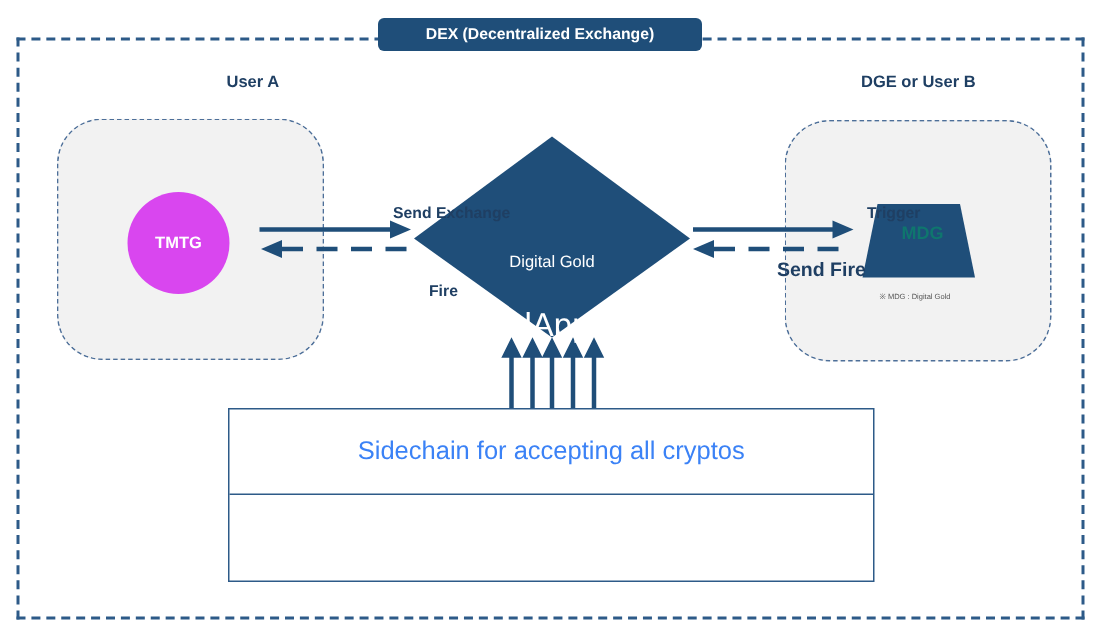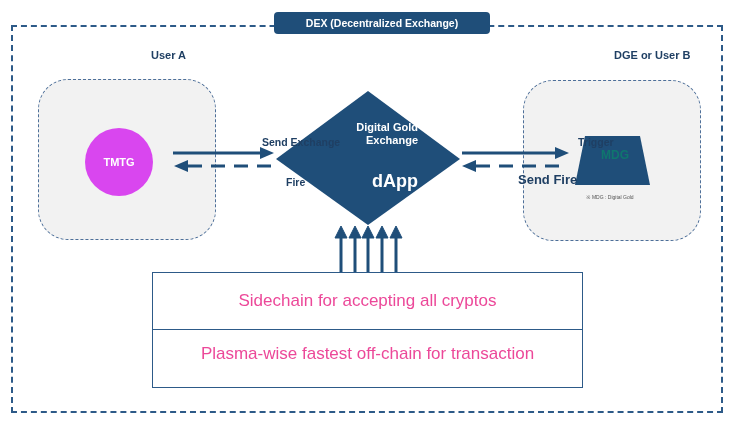--- a/index.html
+++ b/index.html
@@ -1,41 +1,41 @@
 <!DOCTYPE html>
 <html><head>
 <meta charset="utf-8">
 <style>
   html,body{margin:0;padding:0;background:#fff;}
   body{width:737px;height:425px;position:relative;overflow:hidden;font-family:"Liberation Sans",sans-serif;}
   .abs{position:absolute;}
   .outer{left:11px;top:25px;width:712px;height:388px;border:2px dashed #2d5a88;box-sizing:border-box;}
-  .title-pill{left:274px;top:12px;width:216px;height:22px;background:#1f4e79;border-radius:4px;color:#fff;font-weight:bold;font-size:10.5px;display:flex;align-items:center;justify-content:center;}
+  .title-pill{left:252px;top:12px;width:216px;height:22px;background:#1f4e79;border-radius:4px;color:#fff;font-weight:bold;font-size:10.5px;display:flex;align-items:center;justify-content:center;}
   .lbl{color:#1f3f63;font-weight:bold;font-size:11px;padding-left:48px;}
   .panel{background:#f2f2f2;border:1.3px dashed #4d6f99;border-radius:30px;box-sizing:border-box;}
   .circle{left:85px;top:128px;width:68px;height:68px;border-radius:50%;background:#d946ef;color:#fff;font-weight:bold;font-size:11px;display:flex;align-items:center;justify-content:center;}
   .mdg-label{left:585px;top:148px;width:60px;color:#0f766e;font-weight:bold;font-size:12px;text-align:center;}
   .note{left:560px;top:194px;width:100px;text-align:center;font-size:5px;color:#555;}
-  .dtext{color:#fff;font-weight:bold;text-align:right;}
+  .dtext{color:#fff;font-weight:normal;text-align:center;margin-top:48px;}
   .box{left:152px;top:272px;width:431px;height:116px;border:1.5px solid #2d5a88;box-sizing:border-box;background:#fff;}
-  .row{width:100%;display:flex;align-items:center;justify-content:center;color:#ec4899;font-size:17px;box-sizing:border-box;}
+  .row{width:100%;display:flex;align-items:center;justify-content:center;color:#3b82f6;font-size:17px;box-sizing:border-box;}
   .row1{height:57px;border-bottom:1.5px solid #2d5a88;}
   .row2{height:56px;align-items:flex-start;padding-top:14px;}
 </style>
 </head>
 <body>
 
 <div class="abs outer"></div>
 <div class="abs title-pill">DEX (Decentralized Exchange)</div>
 
 <div class="abs lbl" style="left:103px;top:49px;">User A</div>
 <div class="abs panel" style="left:38px;top:79px;width:178px;height:161px;"></div>
 <div class="abs circle">TMTG</div>
 
-<div class="abs lbl" style="left:566px;top:49px;">DGE or User B</div>
+<div class="abs lbl" style="left:526px;top:49px;">DGE or User B</div>
 <div class="abs panel" style="left:523px;top:80px;width:178px;height:161px;"></div>
 
 <svg class="abs" style="left:0;top:0;" width="737" height="425">
 
   <polygon points="585,136 640,136 650,185 575,185" fill="#1f4e79"></polygon>
 
   <polygon points="368,91 460,159 368,225 276,159" fill="#1f4e79"></polygon>
 
   <g>
     <line x1="173" y1="153" x2="263" y2="153" stroke="#1f4e79" stroke-width="3"></line>
@@ -67,25 +67,23 @@
     <line x1="396" y1="236" x2="396" y2="272" stroke-width="3"></line>
       <polygon points="390,238 396,226 402,238"></polygon>
   </g>
 </svg>
 
 <div class="abs mdg-label">MDG</div>
 <div class="abs note">※ MDG : Digital Gold</div>
 
 <div class="abs dtext" style="left:318px;top:121px;width:100px;font-size:11px;line-height:13px;">
   <div>Digital Gold</div>
-  <div>Exchange</div>
 </div>
-<div class="abs dtext" style="left:318px;top:171px;width:100px;font-size:18px;">dApp</div>
+<div class="abs dtext" style="left:318px;top:156px;width:100px;font-size:22px;">dApp</div>
 
 <div class="abs lbl" style="left:214px;top:136px;font-size:10.5px;">Send Exchange</div>
-<div class="abs lbl" style="left:238px;top:176px;font-size:10.5px;">Fire</div>
+<div class="abs lbl" style="left:238px;top:188px;font-size:10.5px;">Fire</div>
 <div class="abs lbl" style="left:498px;top:136px;font-size:10.5px;margin-left:32px;">Trigger</div>
 <div class="abs lbl" style="left:470px;top:172px;font-size:13px;">Send Fire</div>
 
 <div class="abs box">
   <div class="row row1">Sidechain for accepting all cryptos</div>
-  <div class="row row2">Plasma-wise fastest off-chain for transaction</div>
 </div>
 
 </body></html>

